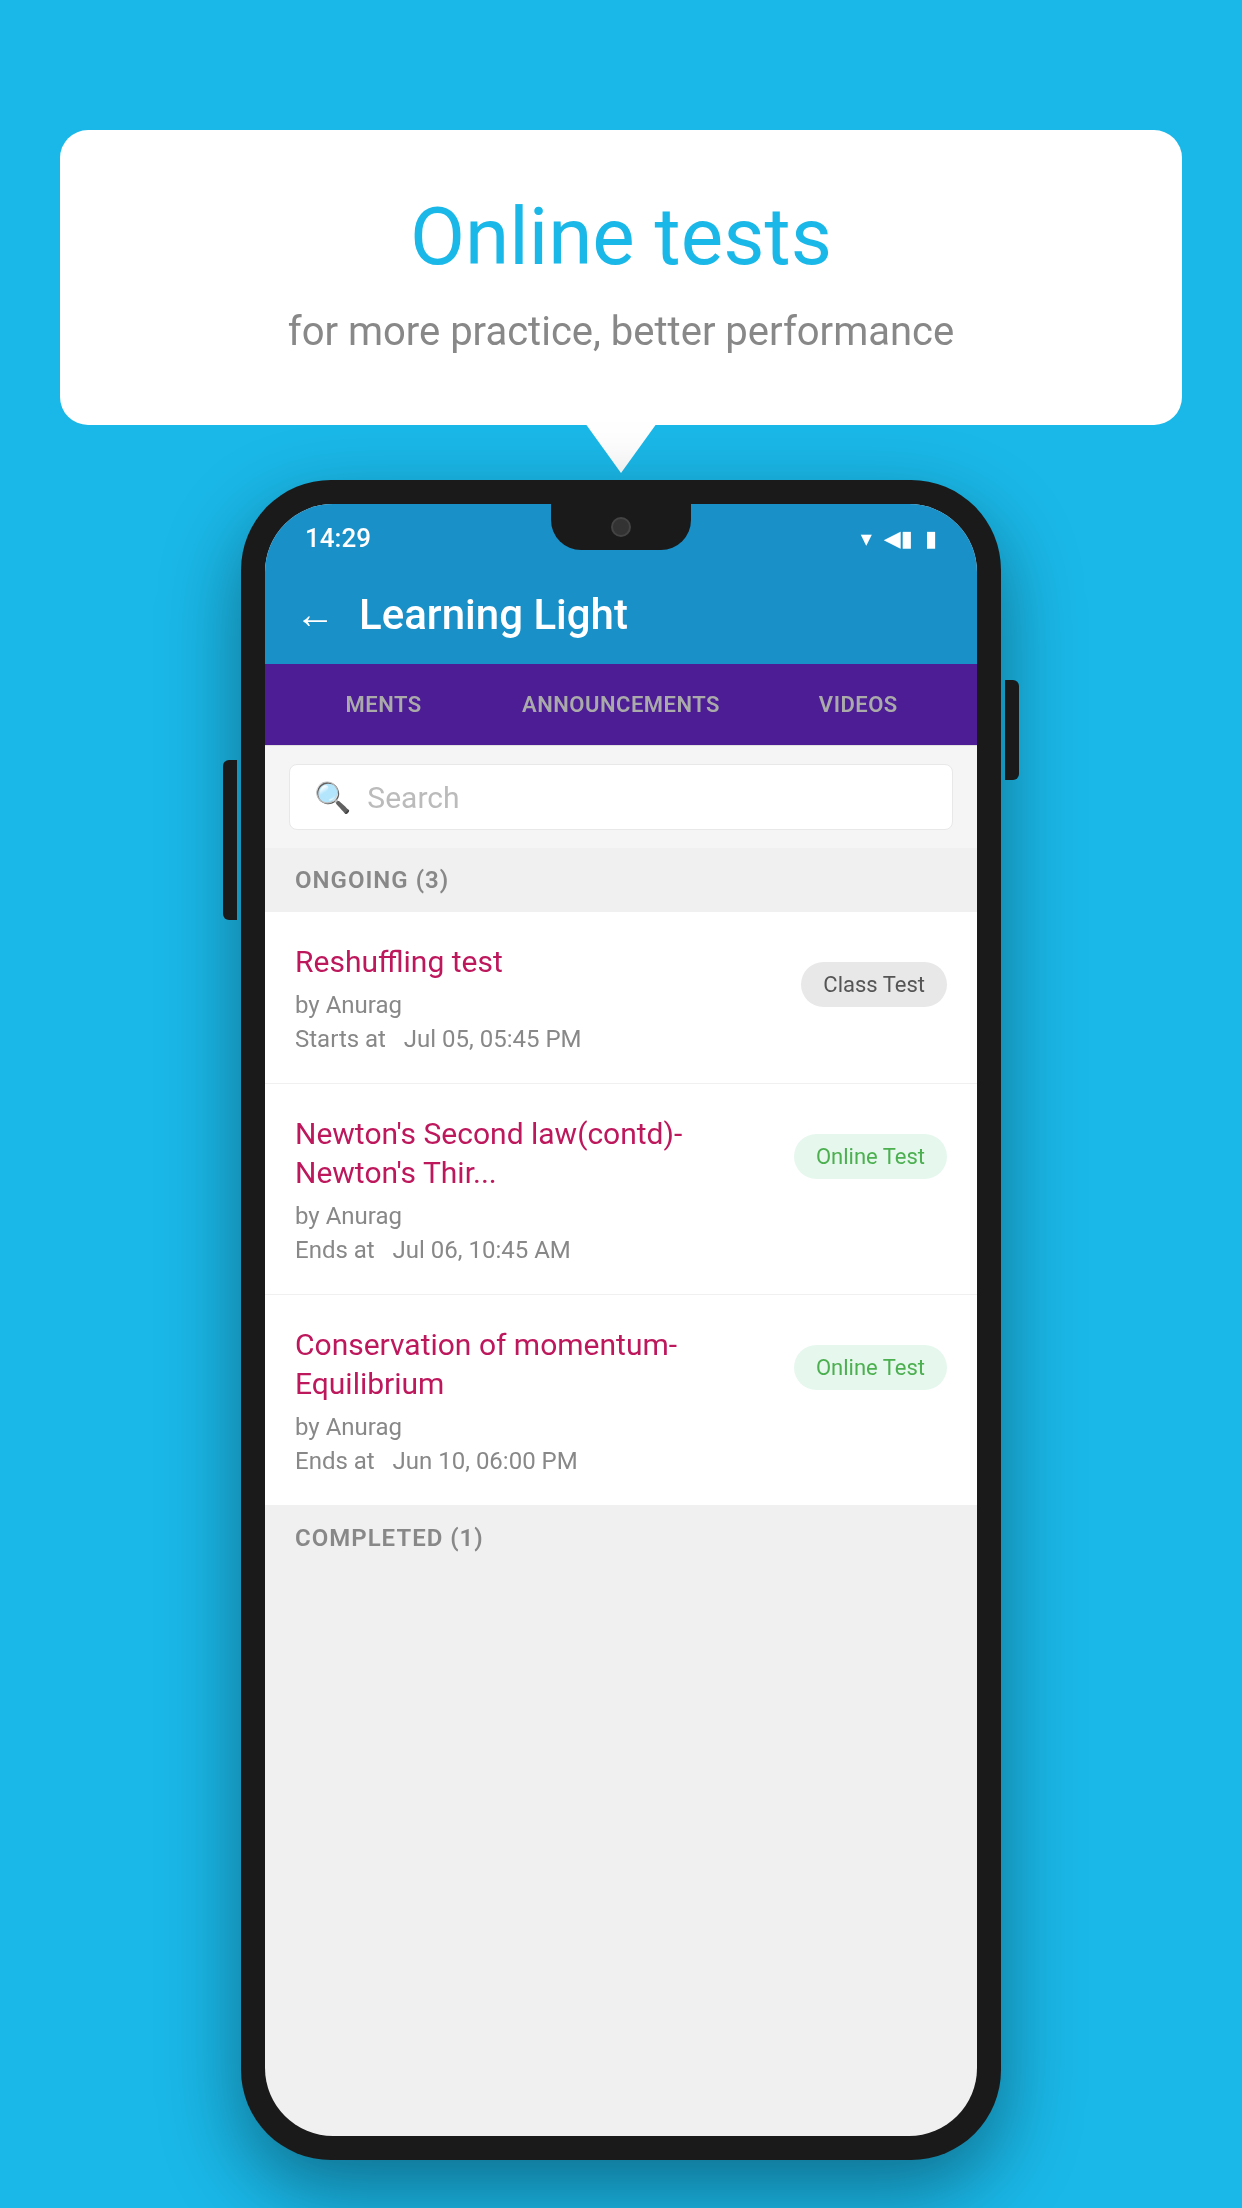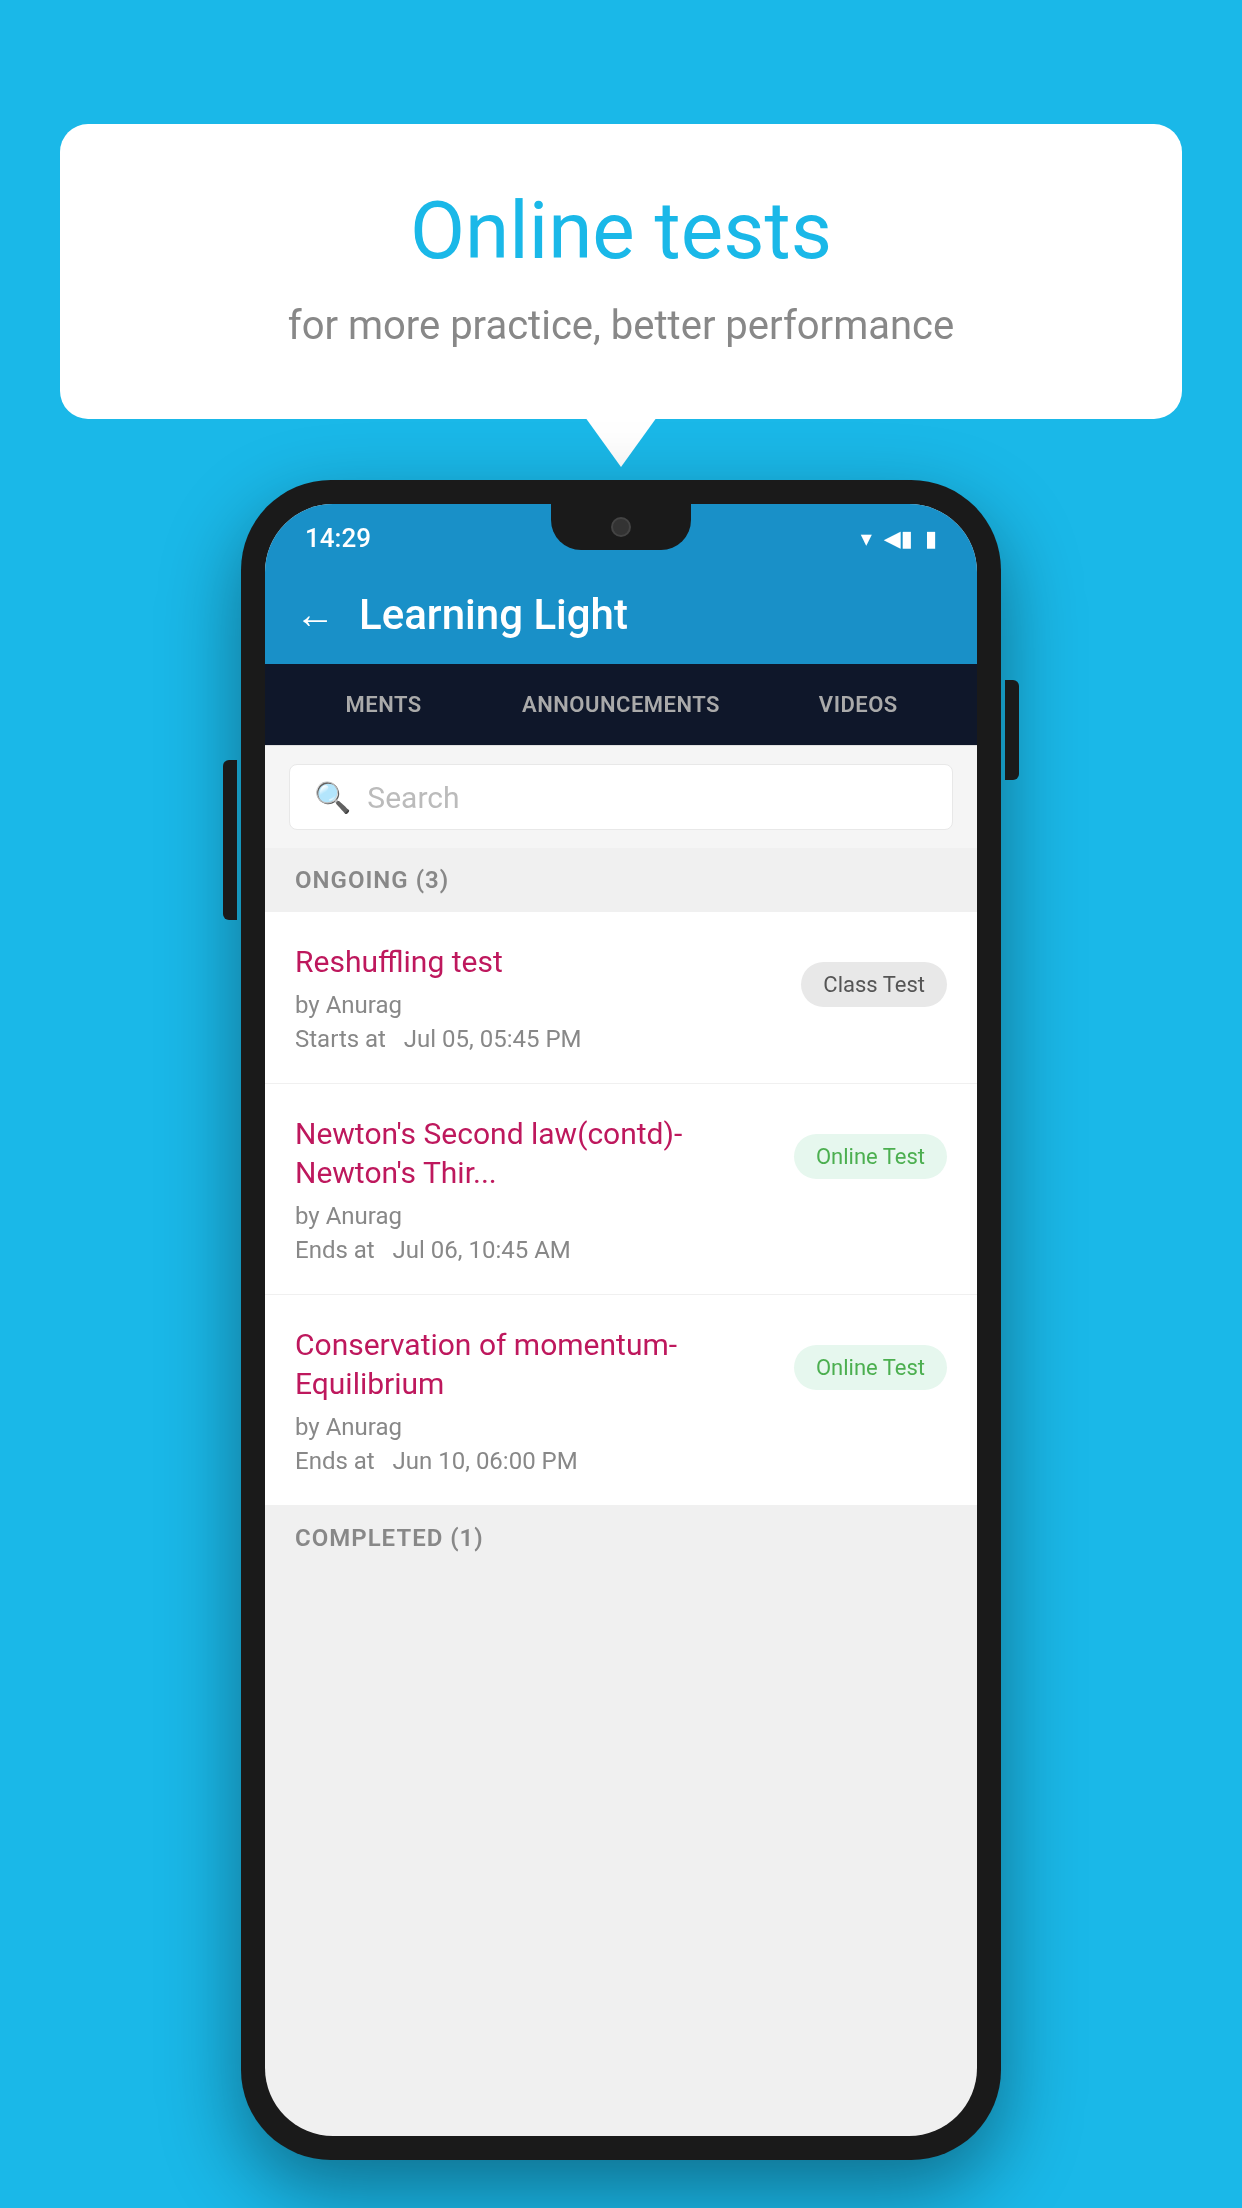--- a/index.html
+++ b/index.html
@@ -9,21 +9,21 @@
       height: 2208px;
       background-color: #1ab8e8;
       font-family: 'Roboto', Arial, sans-serif;
       overflow: hidden;
       position: relative;
     }
 
     
     .speech-bubble {
       position: absolute;
-      top: 124px;
+      top: 130px;
       left: 60px;
       right: 60px;
       background: white;
       border-radius: 28px;
       padding: 60px 80px 70px;
       text-align: center;
     }
 
     .speech-bubble::after {
       content: '';
@@ -173,21 +173,21 @@
     }
 
     .app-title {
       color: white;
       font-size: 42px;
       font-weight: 500;
     }
 
     
     .tabs {
-      background: #0f172a;
+      background: #4c1d95;
       display: flex;
       height: 82px;
       border-bottom: 1px solid #e0e0e0;
     }
 
     .tab {
       flex: 1;
       display: flex;
       align-items: center;
       justify-content: center;

